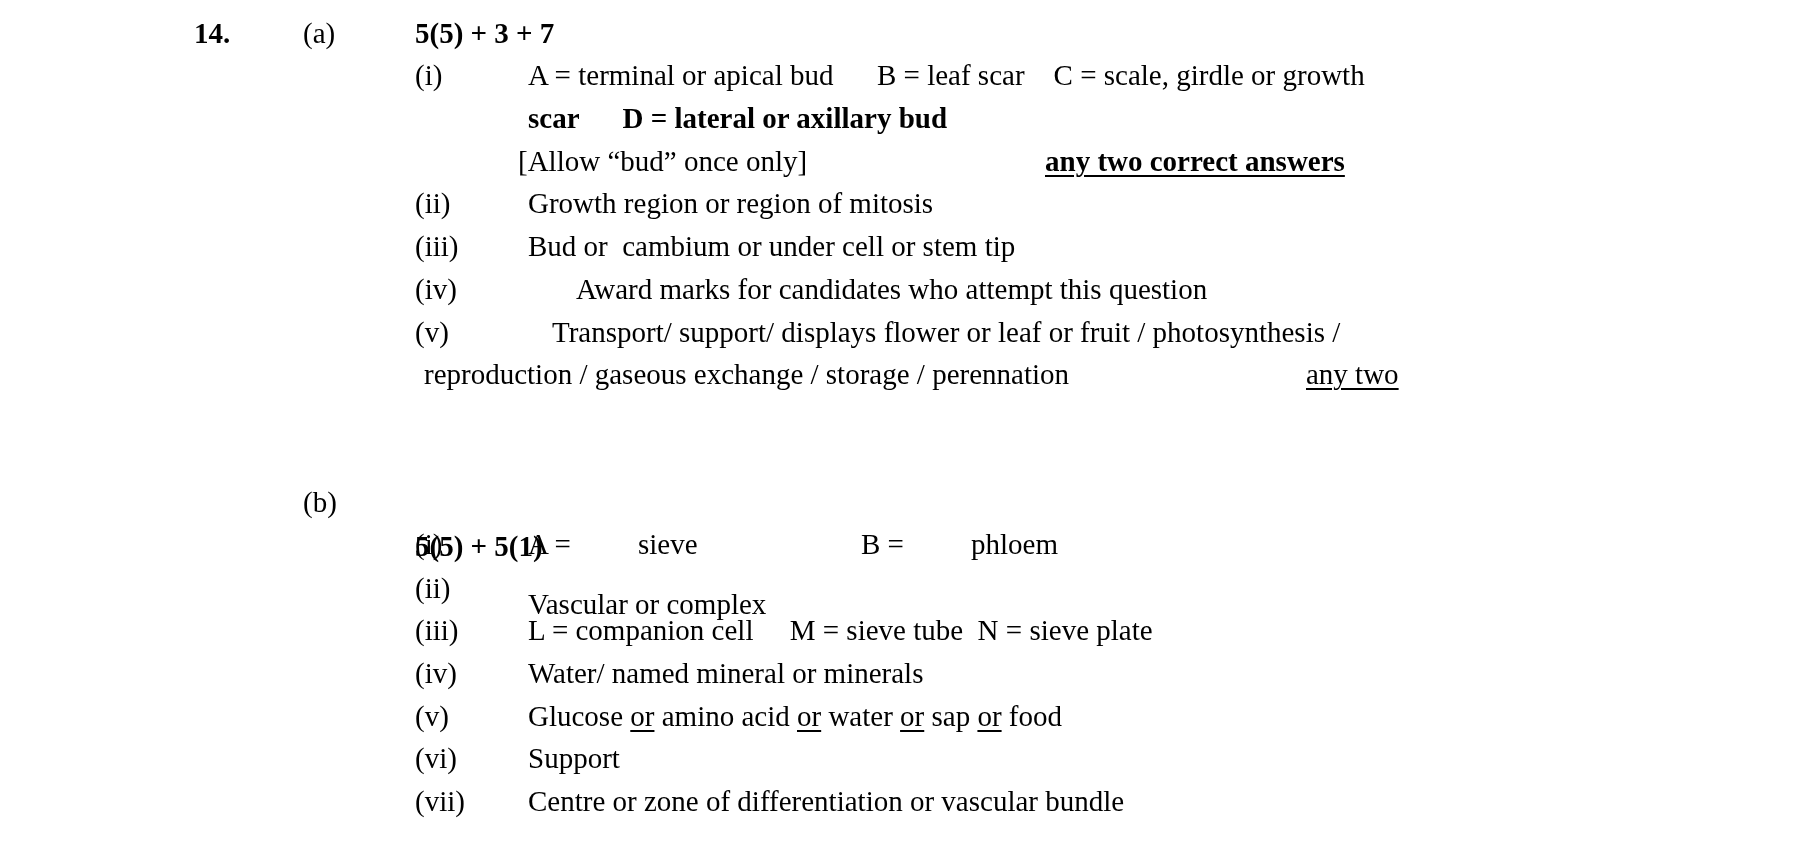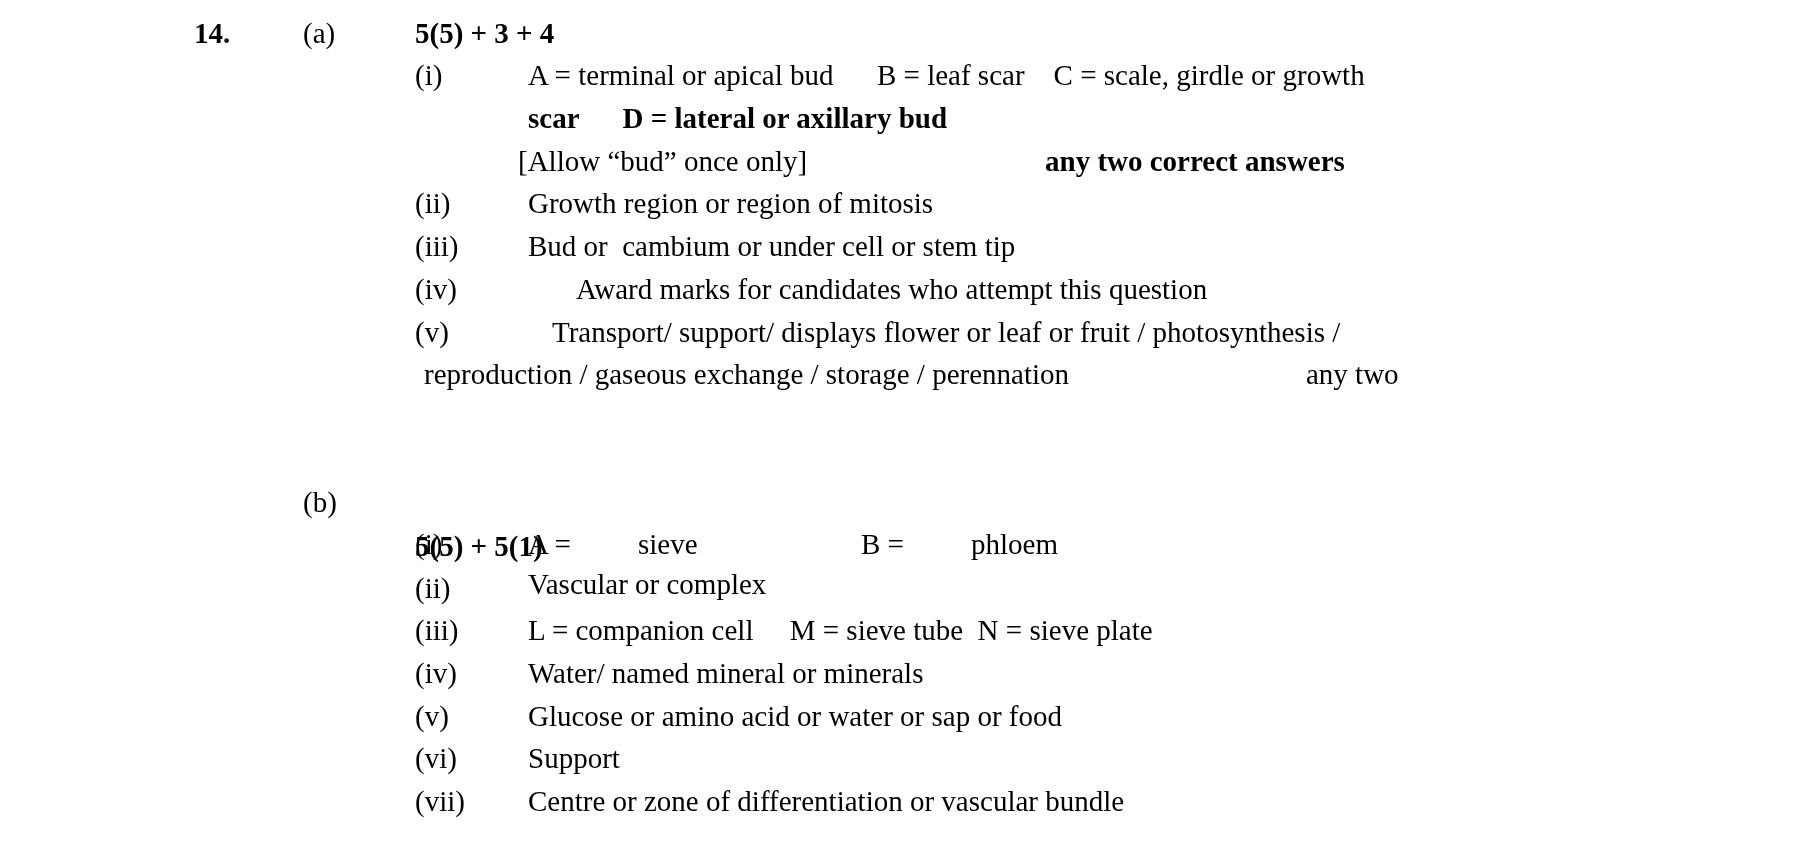--- a/index.html
+++ b/index.html
@@ -1,30 +1,30 @@
 <!DOCTYPE html>
 <html><head>
 <meta charset="utf-8">
 <style>
   html, body { margin: 0; padding: 0; background: #ffffff; }
   body { width: 1818px; height: 858px; position: relative; overflow: hidden;
          font-family: "Liberation Serif", "DejaVu Serif", serif; color: #000; }
   .ln { position: absolute; font-size: 29px; line-height: 40px; white-space: pre; }
   .b { font-weight: bold; }
-  .u { text-decoration-thickness: 2px; text-underline-offset: 4px; }
+  .u { text-decoration: underline; text-decoration-thickness: 2px; text-underline-offset: 4px; }
 </style>
 </head>
 <body>
 
 <div>
 
   <div class="ln b" style="left:194px; top:13px;">14.</div>
 
   <div class="ln" style="left:303px; top:13px;">(a)</div>
-  <div class="ln b" style="left:415px; top:13px;">5(5) + 3 + 4</div>
+  <div class="ln b" style="left:415px; top:13px;">5(5) + 3 + 7</div>
 
   <div class="ln" style="left:415px; top:55px;">(i)</div>
   <div class="ln" style="left:528px; top:55px;">A = terminal or apical bud      B = leaf scar    C = scale, girdle or growth</div>
   <div class="ln" style="left:528px; top:98px;font-weight:bold;">scar      D = lateral or axillary bud</div>
   <div class="ln" style="left:518px; top:141px;">[Allow “bud” once only]</div>
   <div class="ln b u" style="left:1045px; top:141px;">any two correct answers</div>
 
   <div class="ln" style="left:415px; top:183px;">(ii)</div>
   <div class="ln" style="left:528px; top:183px;text-align:right;">Growth region or region of mitosis</div>
 
@@ -42,21 +42,21 @@
   <div class="ln" style="left:303px; top:482px;">(b)</div>
   <div class="ln b" style="left:415px; top:482px;margin-top:44px;">5(5) + 5(1)</div>
 
   <div class="ln" style="left:415px; top:524px;">(i)</div>
   <div class="ln" style="left:528px; top:524px;">A =</div>
   <div class="ln" style="left:638px; top:524px;">sieve</div>
   <div class="ln" style="left:861px; top:524px;">B =</div>
   <div class="ln" style="left:971px; top:524px;">phloem</div>
 
   <div class="ln" style="left:415px; top:568px;">(ii)</div>
-  <div class="ln" style="left:528px; top:564px;">Vascular or complex</div>
+  <div class="ln" style="left:528px; top:584px;">Vascular or complex</div>
 
   <div class="ln" style="left:415px; top:610px;">(iii)</div>
   <div class="ln" style="left:528px; top:610px;">L = companion cell     M = sieve tube  N = sieve plate</div>
 
   <div class="ln" style="left:415px; top:653px;">(iv)</div>
   <div class="ln" style="left:528px; top:653px;">Water/ named mineral or minerals</div>
 
   <div class="ln" style="left:415px; top:696px;">(v)</div>
   <div class="ln" style="left:528px; top:696px;"><span>Glucose </span><span class="u">or</span><span> amino acid </span><span class="u">or</span><span> water </span><span class="u">or</span><span> sap </span><span class="u">or</span><span> food</span></div>
 

